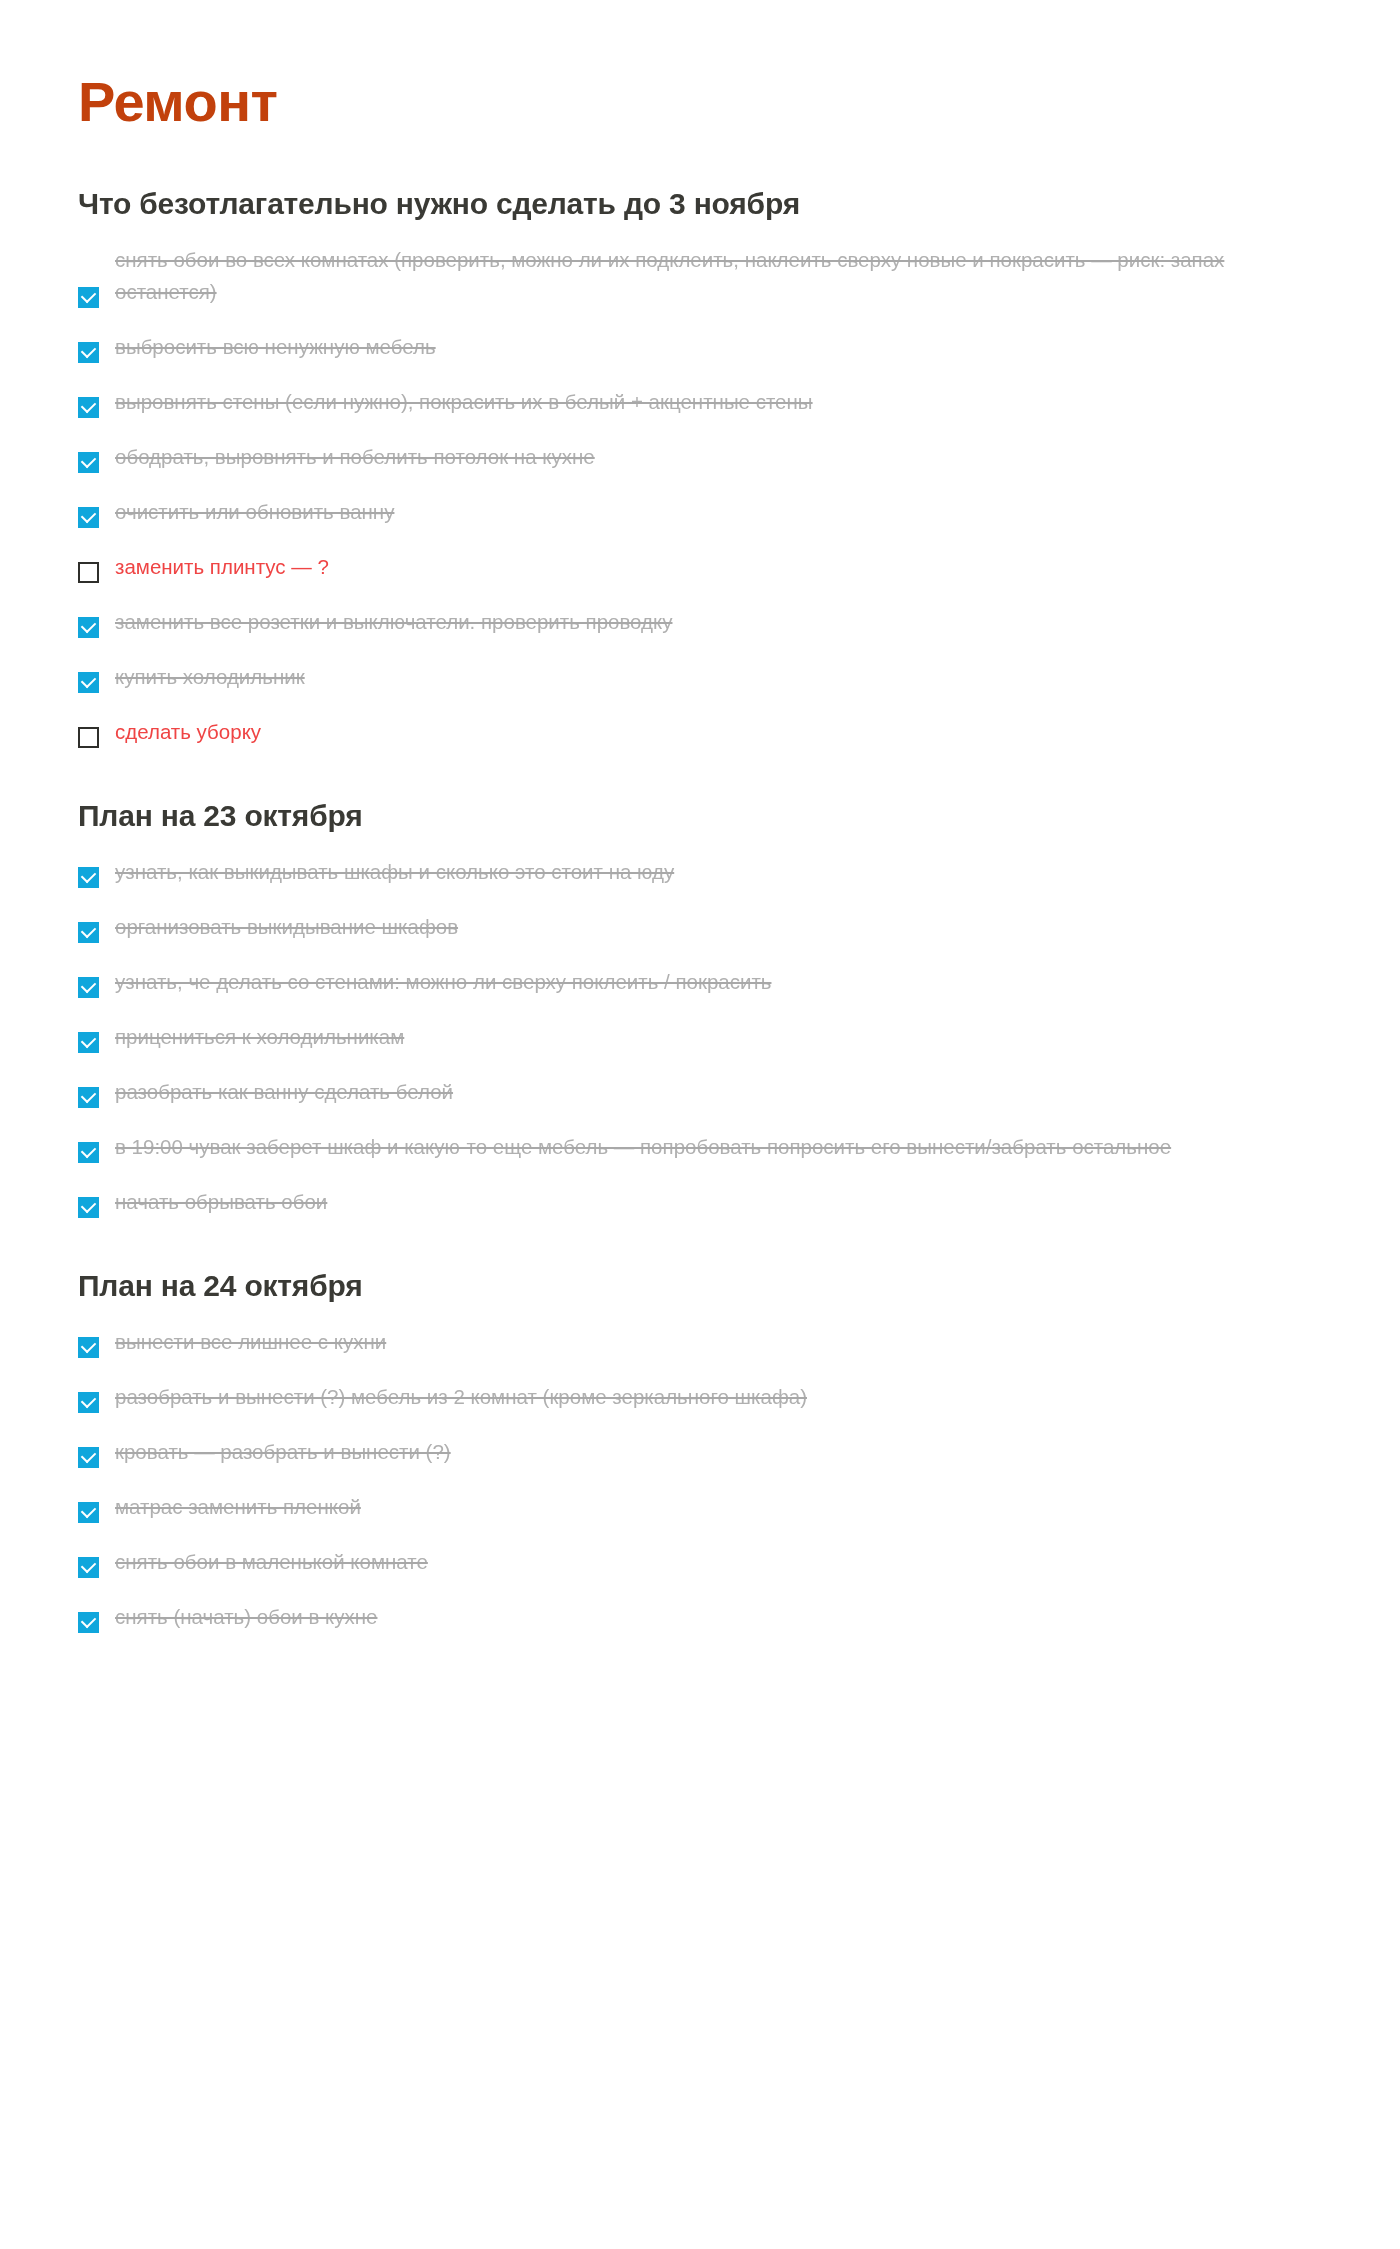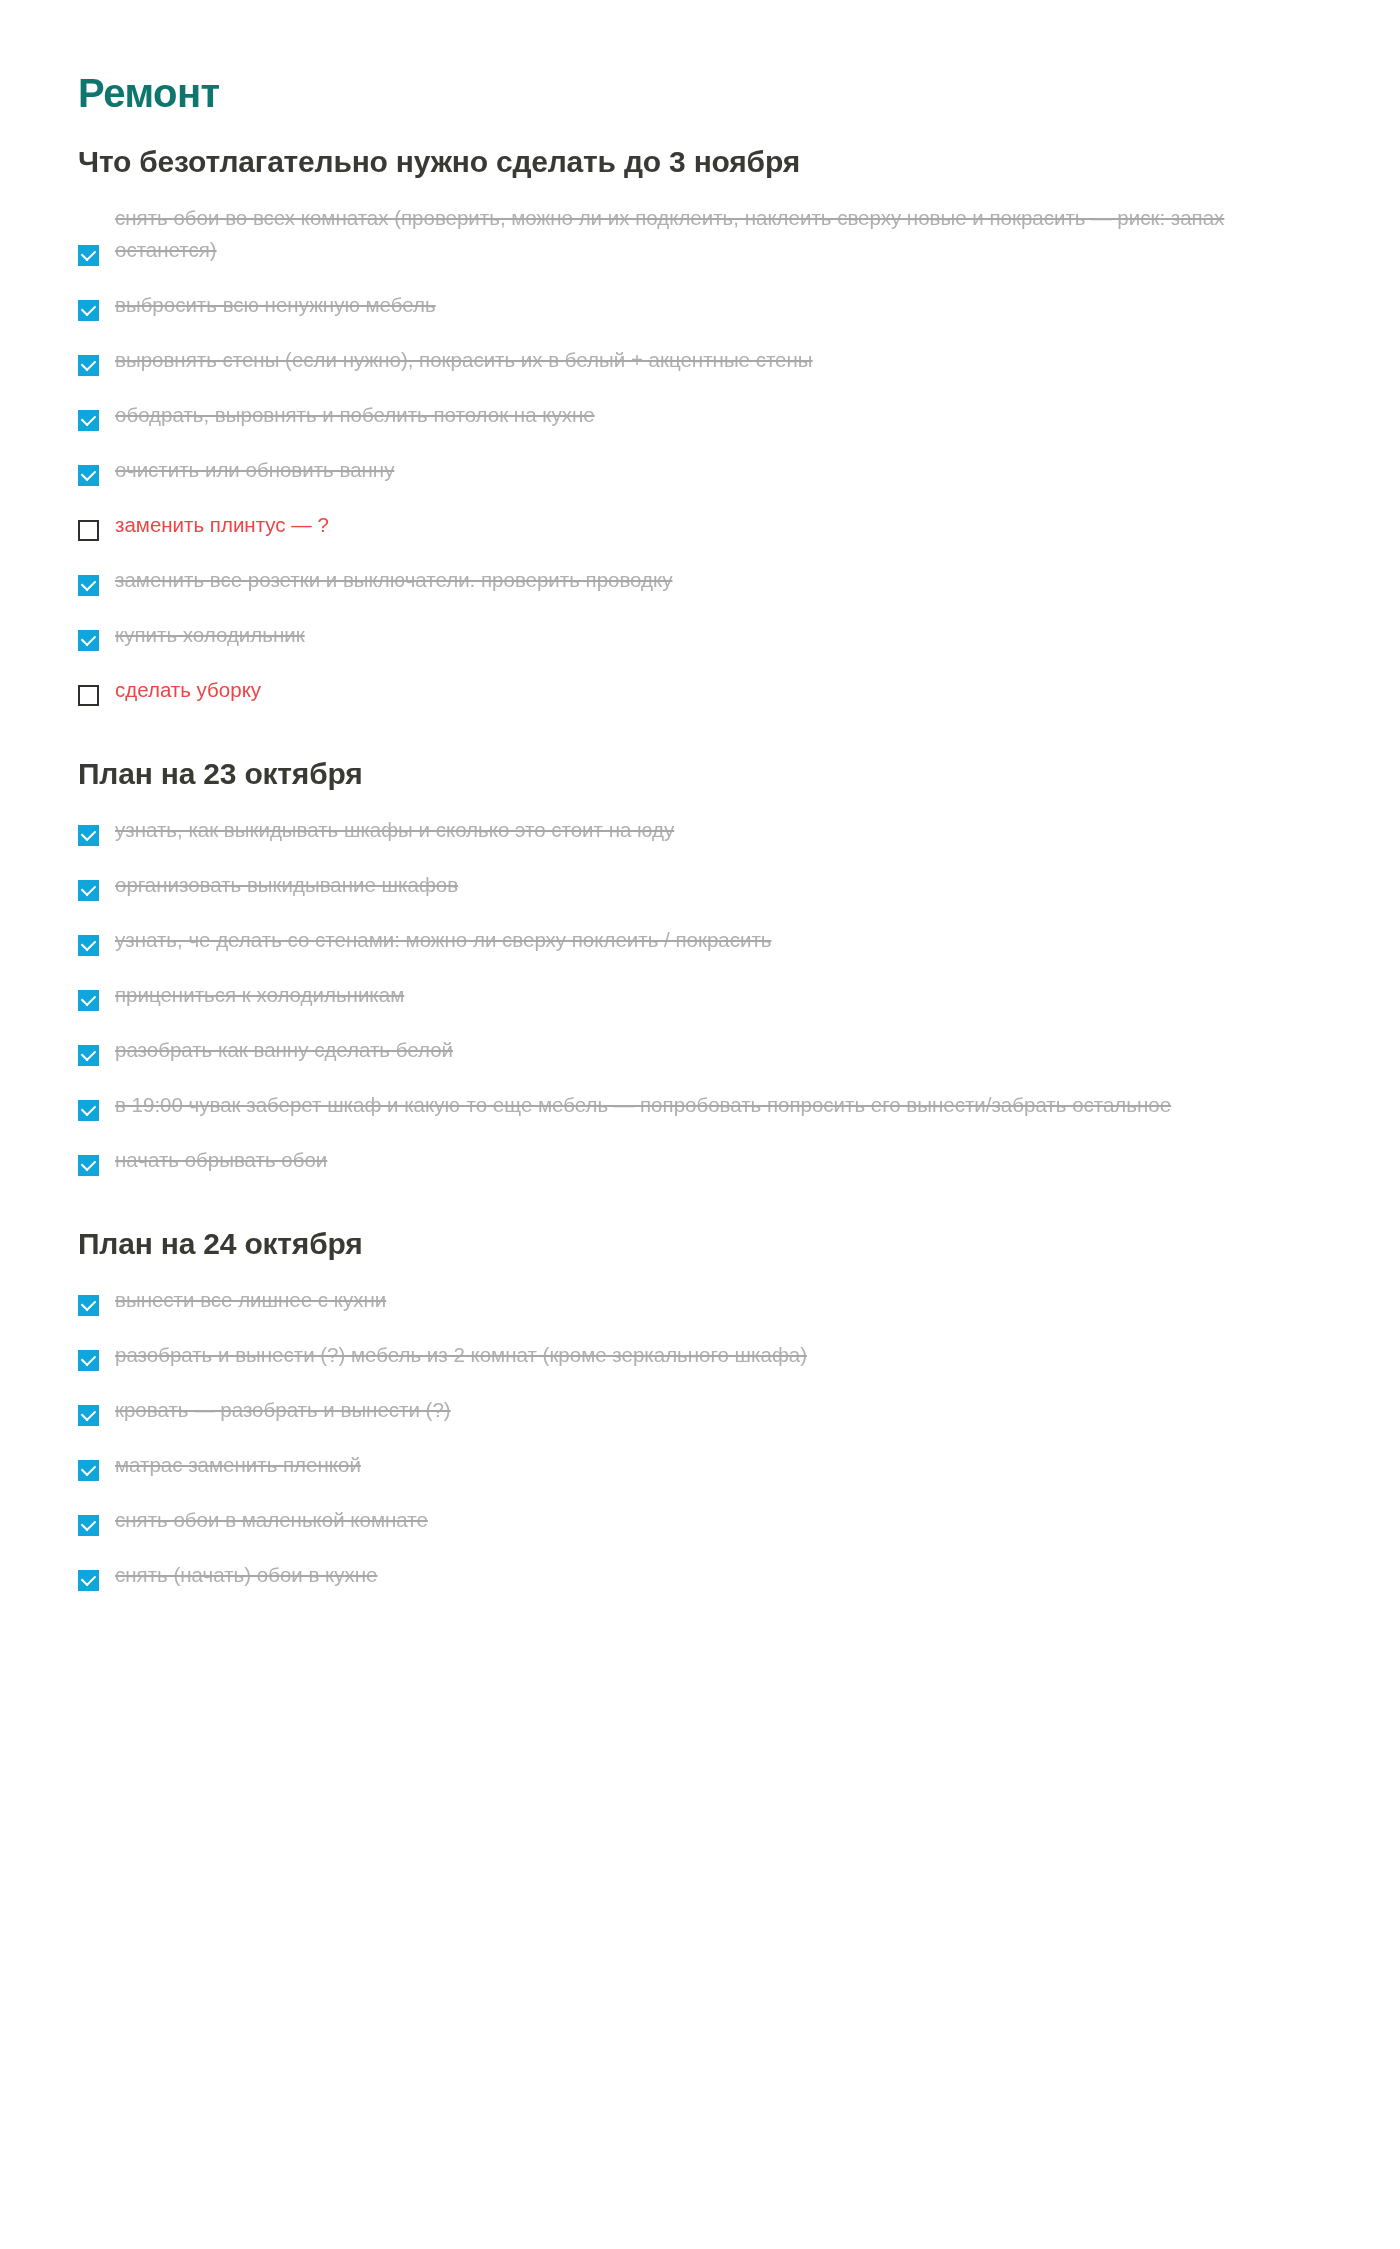--- a/index.html
+++ b/index.html
@@ -16,31 +16,31 @@
   }
 
   .page {
     box-sizing: border-box;
     width: 1400px;
     padding: 55px 70px 40px 78px;
   }
 
   
   .doc-title {
-    font-size: 40px;
+    font-size: 56px;
     line-height: 1.12;
     font-weight: 700;
-    color: #0f766e;
+    color: #c2410c;
     letter-spacing: -0.5px;
     margin: 16px 0 0 0;
   }
 
   
   .section {
-    margin-top: 28px;
+    margin-top: 52px;
   }
   .section.spaced {
     margin-top: 50px;
   }
   .section-title {
     font-size: 30px;
     line-height: 1.2;
     font-weight: 700;
     color: #3a3a35;
     letter-spacing: -0.2px;

